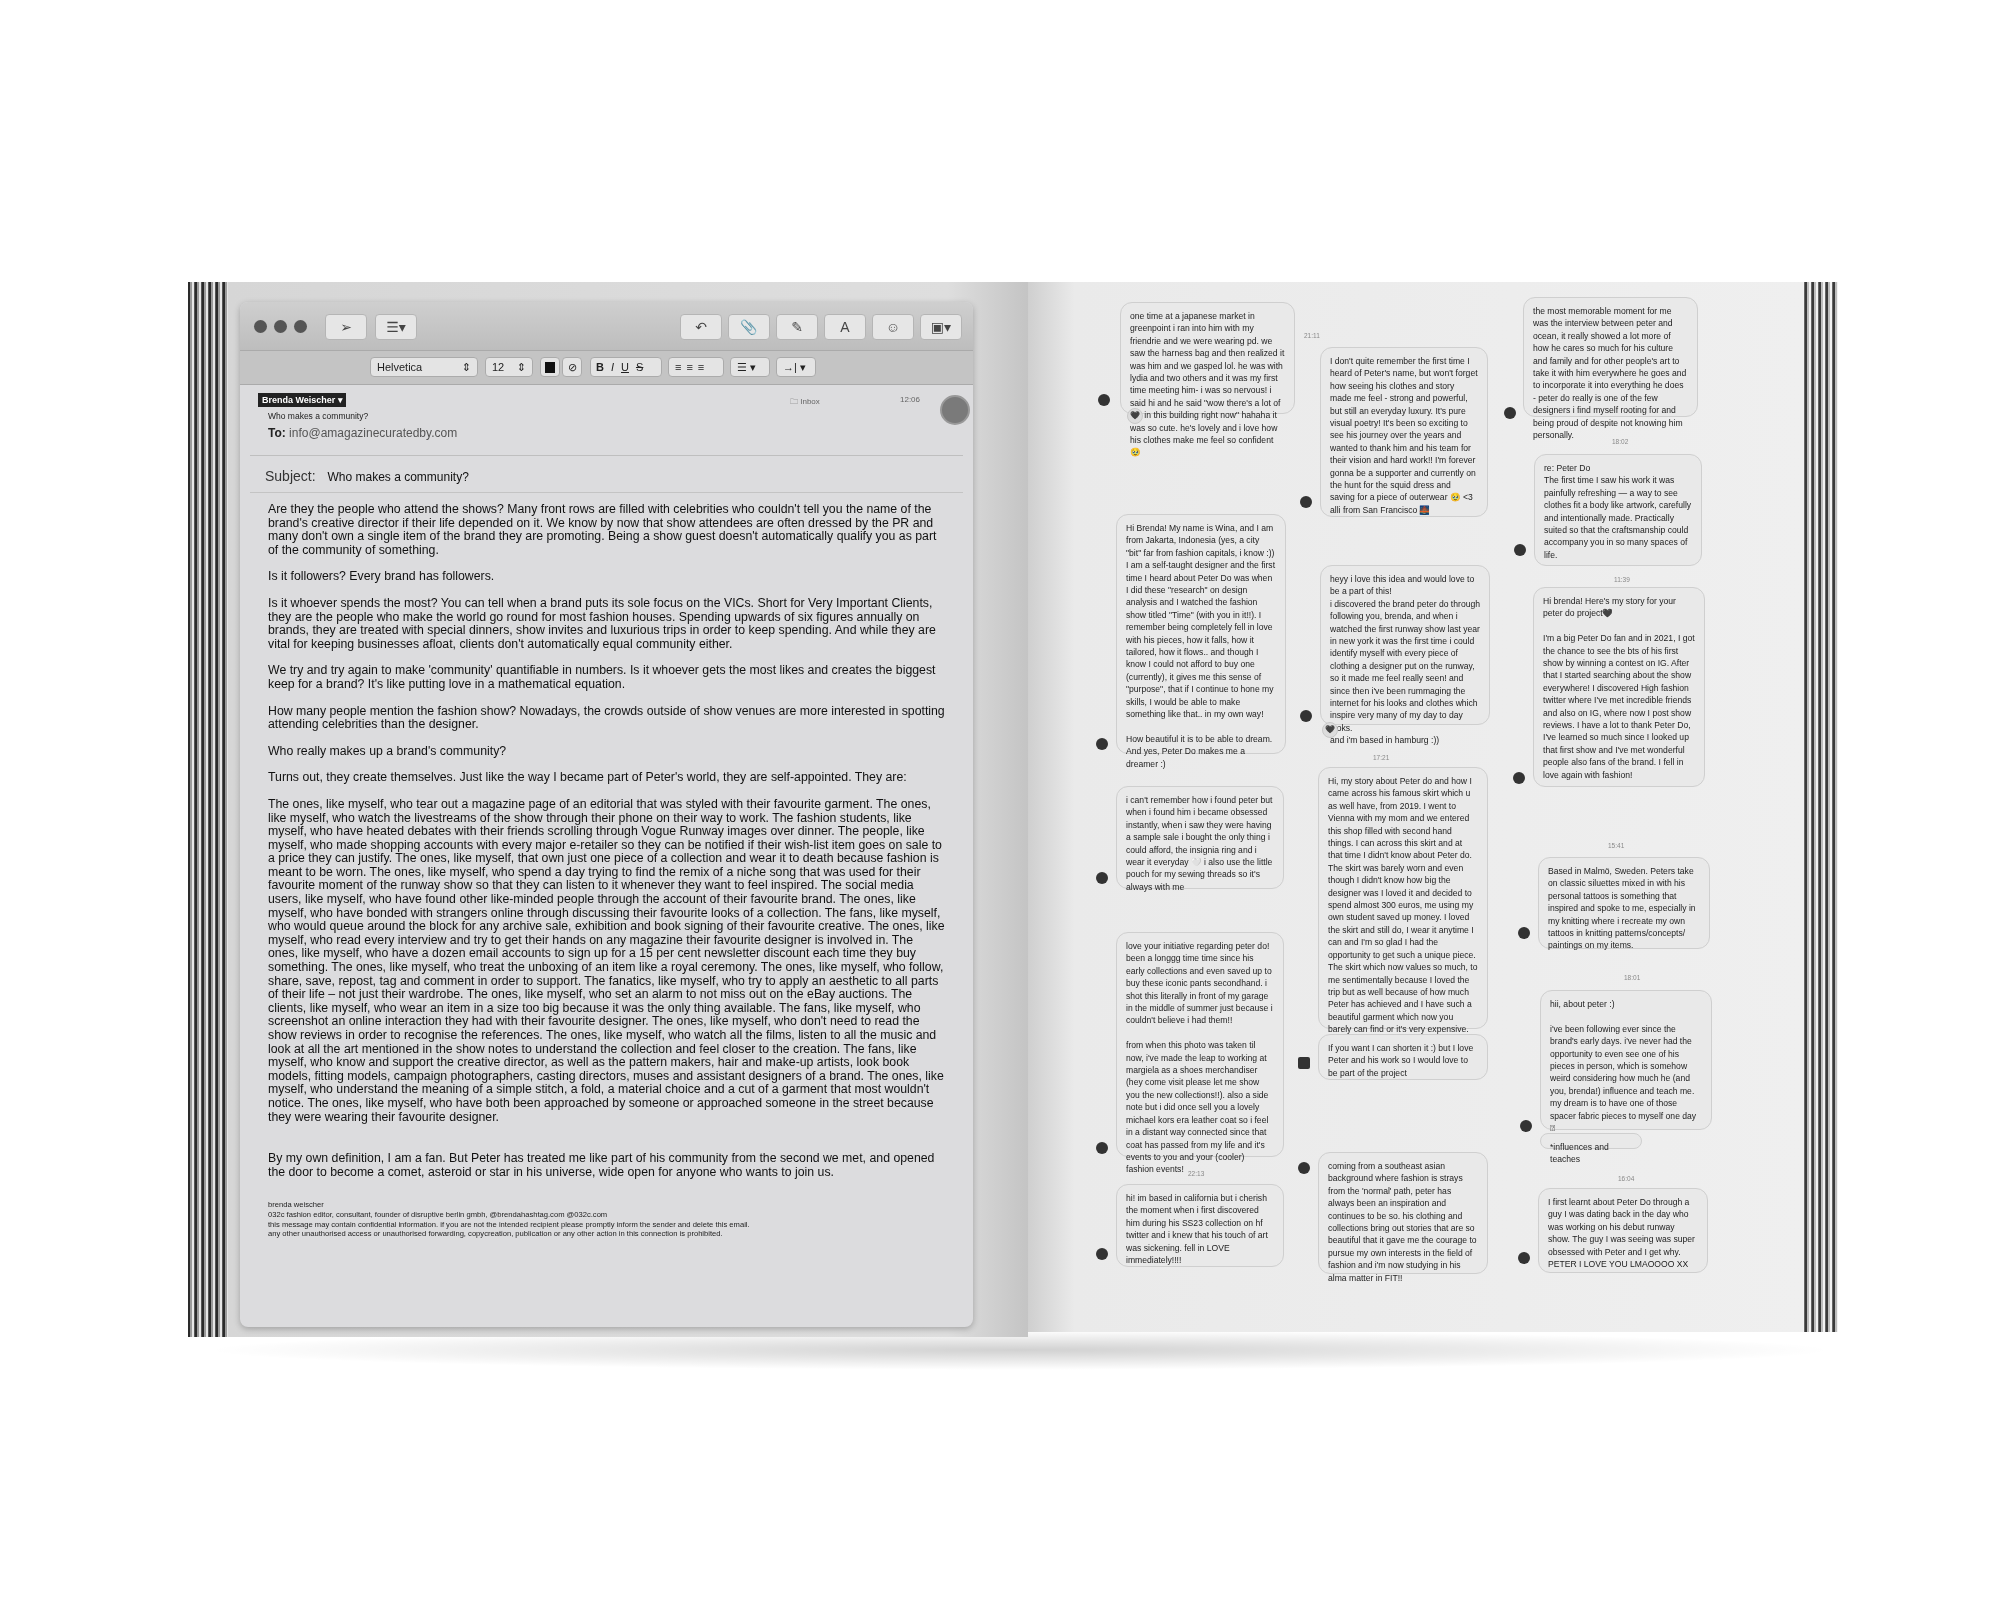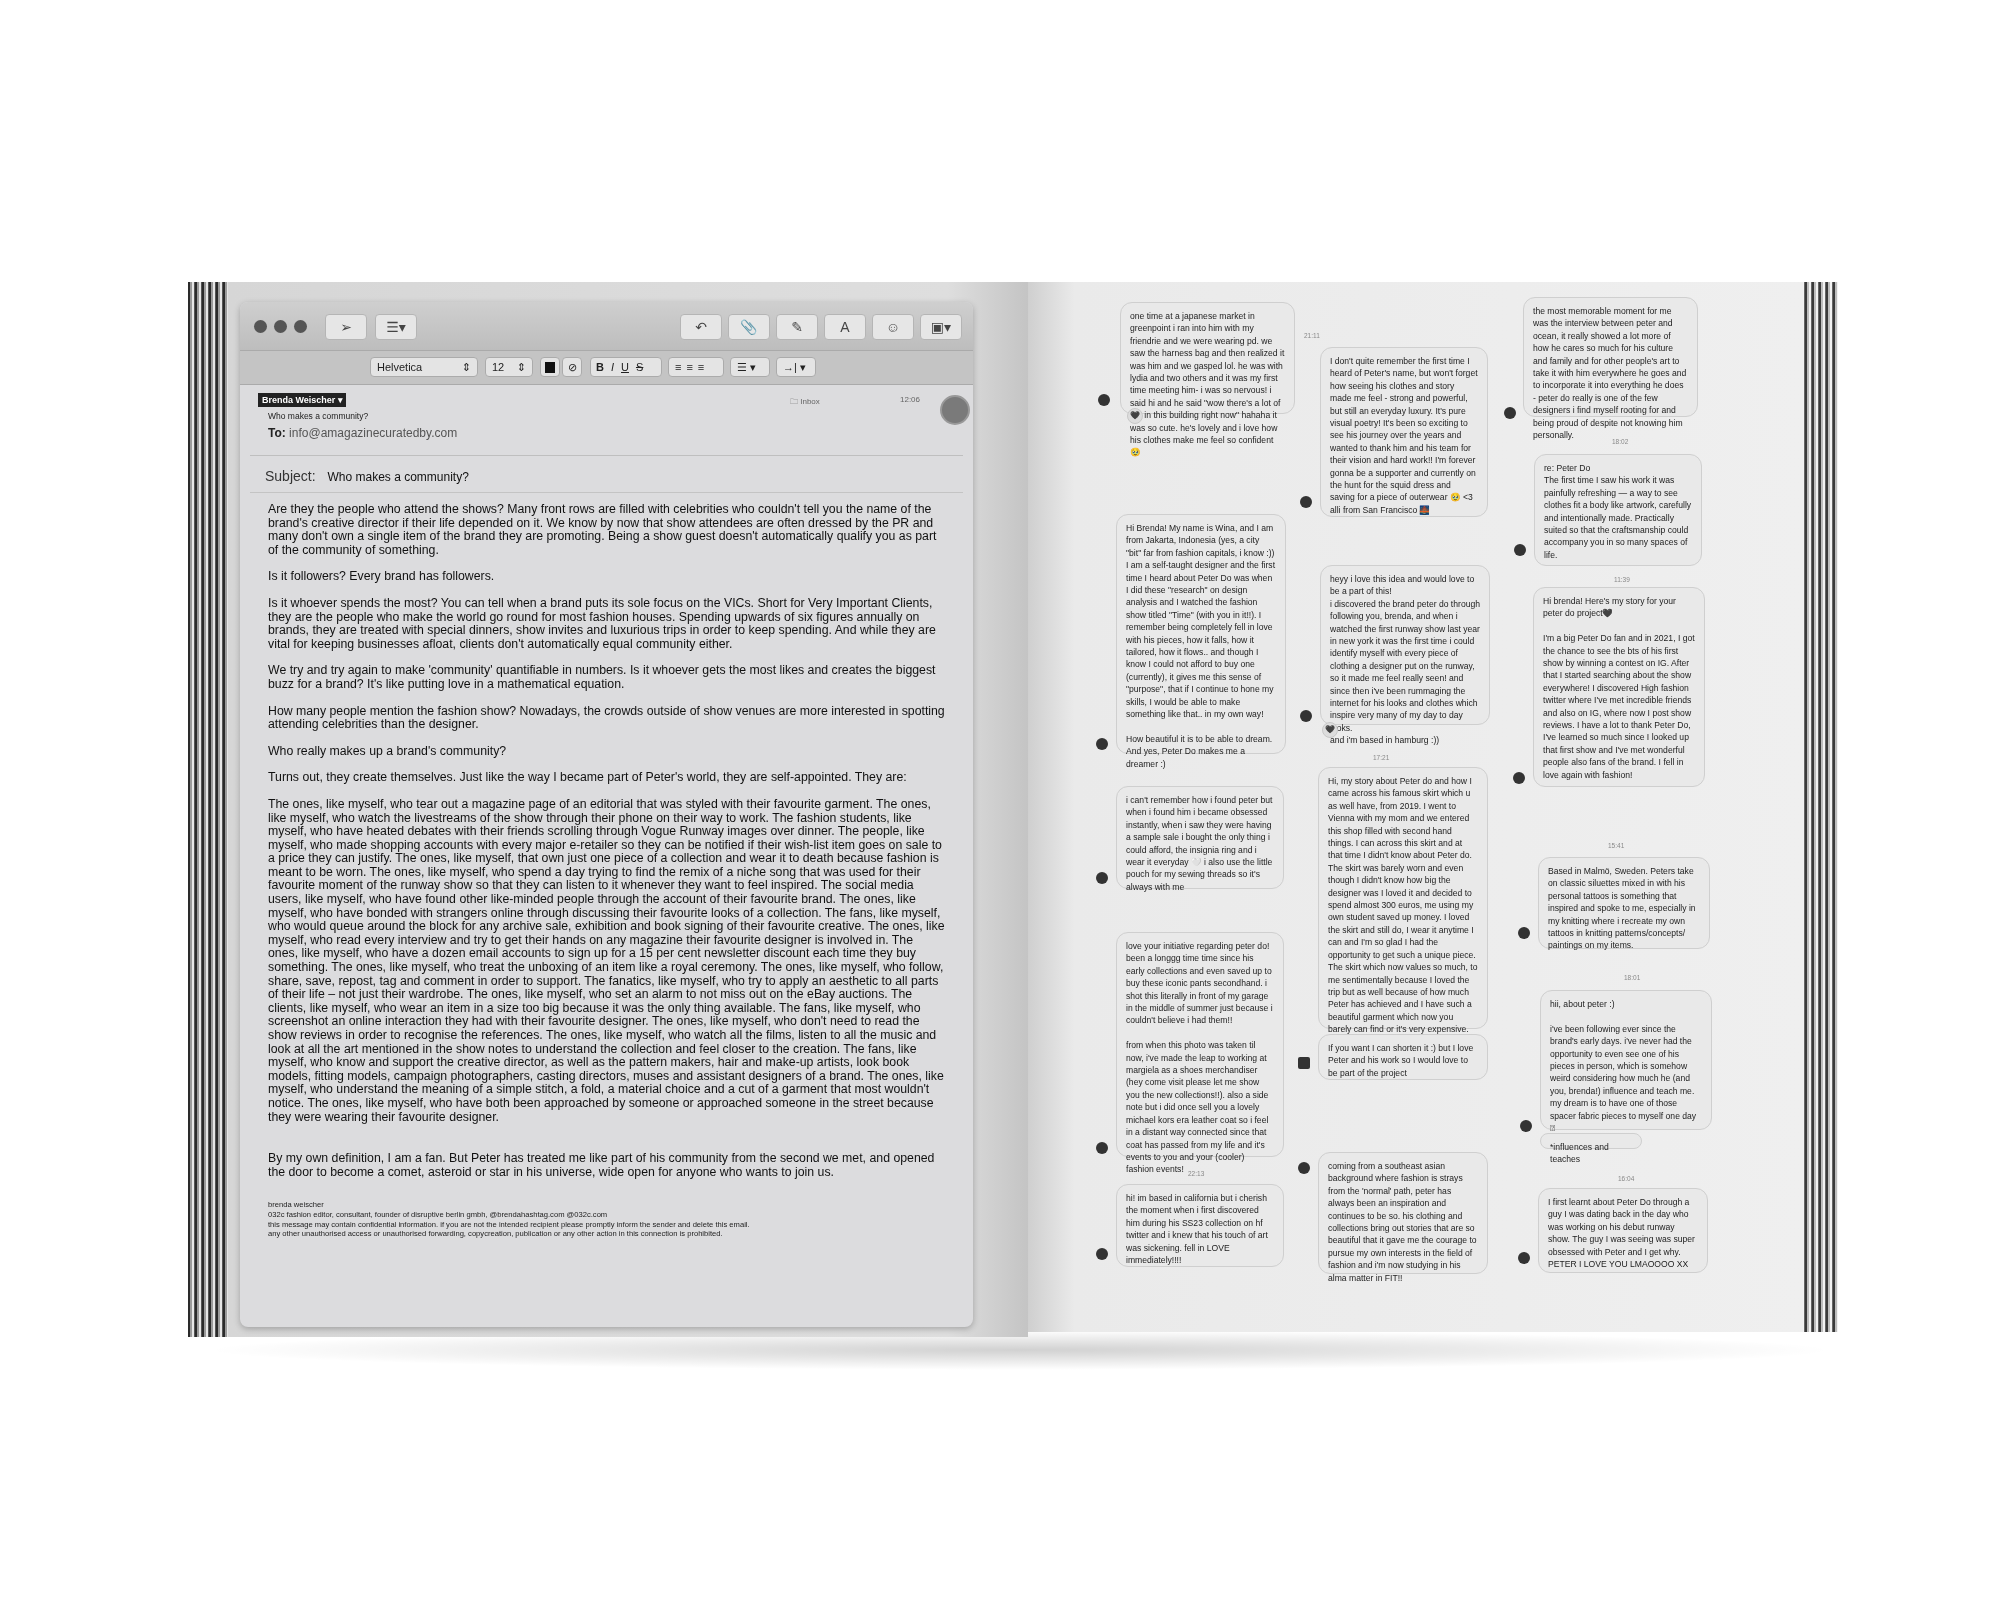--- a/index.html
+++ b/index.html
@@ -133,21 +133,21 @@
 
       <div class="subject">
         <span>Subject:</span>
         <span class="v">Who makes a community?</span>
       </div>
 
       <div class="body">
         <p>Are they the people who attend the shows? Many front rows are filled with celebrities who couldn't tell you the name of the brand's creative director if their life depended on it. We know by now that show attendees are often dressed by the PR and many don't own a single item of the brand they are promoting. Being a show guest doesn't automatically qualify you as part of the community of something.</p>
         <p>Is it followers? Every brand has followers.</p>
         <p>Is it whoever spends the most? You can tell when a brand puts its sole focus on the VICs. Short for Very Important Clients, they are the people who make the world go round for most fashion houses. Spending upwards of six figures annually on brands, they are treated with special dinners, show invites and luxurious trips in order to keep spending. And while they are vital for keeping businesses afloat, clients don't automatically equal community either.</p>
-        <p>We try and try again to make 'community' quantifiable in numbers. Is it whoever gets the most likes and creates the biggest buzz for a brand? It's like putting love in a mathematical equation.</p>
+        <p>We try and try again to make 'community' quantifiable in numbers. Is it whoever gets the most likes and creates the biggest keep for a brand? It's like putting love in a mathematical equation.</p>
         <p>How many people mention the fashion show? Nowadays, the crowds outside of show venues are more interested in spotting attending celebrities than the designer.</p>
         <p>Who really makes up a brand's community?</p>
         <p>Turns out, they create themselves. Just like the way I became part of Peter's world, they are self-appointed. They are:</p>
         <p style="margin-bottom:28px;">The ones, like myself, who tear out a magazine page of an editorial that was styled with their favourite garment. The ones, like myself, who watch the livestreams of the show through their phone on their way to work. The fashion students, like myself, who have heated debates with their friends scrolling through Vogue Runway images over dinner. The people, like myself, who made shopping accounts with every major e-retailer so they can be notified if their wish-list item goes on sale to a price they can justify. The ones, like myself, that own just one piece of a collection and wear it to death because fashion is meant to be worn. The ones, like myself, who spend a day trying to find the remix of a niche song that was used for their favourite moment of the runway show so that they can listen to it whenever they want to feel inspired. The social media users, like myself, who have found other like-minded people through the account of their favourite brand. The ones, like myself, who have bonded with strangers online through discussing their favourite looks of a collection. The fans, like myself, who would queue around the block for any archive sale, exhibition and book signing of their favourite creative. The ones, like myself, who read every interview and try to get their hands on any magazine their favourite designer is involved in. The ones, like myself, who have a dozen email accounts to sign up for a 15 per cent newsletter discount each time they buy something. The ones, like myself, who treat the unboxing of an item like a royal ceremony. The ones, like myself, who follow, share, save, repost, tag and comment in order to support. The fanatics, like myself, who try to apply an aesthetic to all parts of their life – not just their wardrobe. The ones, like myself, who set an alarm to not miss out on the eBay auctions. The clients, like myself, who wear an item in a size too big because it was the only thing available. The fans, like myself, who screenshot an online interaction they had with their favourite designer. The ones, like myself, who don't need to read the show reviews in order to recognise the references. The ones, like myself, who watch all the films, listen to all the music and look at all the art mentioned in the show notes to understand the collection and feel closer to the creation. The fans, like myself, who know and support the creative director, as well as the pattern makers, hair and make-up artists, look book models, fitting models, campaign photographers, casting directors, muses and assistant designers of a brand. The ones, like myself, who understand the meaning of a simple stitch, a fold, a material choice and a cut of a garment that most wouldn't notice. The ones, like myself, who have both been approached by someone or approached someone in the street because they were wearing their favourite designer.</p>
         <p style="">By my own definition, I am a fan. But Peter has treated me like part of his community from the second we met, and opened the door to become a comet, asteroid or star in his universe, wide open for anyone who wants to join us.</p>
       </div>
       <div class="sig">
         <div>brenda weischer</div>
         <div>032c fashion editor, consultant, founder of disruptive berlin gmbh,  @brendahashtag.com @032c.com</div>
         <div>this message may contain confidential information. if you are not the intended recipient please promptly inform the sender and delete this email.</div>

